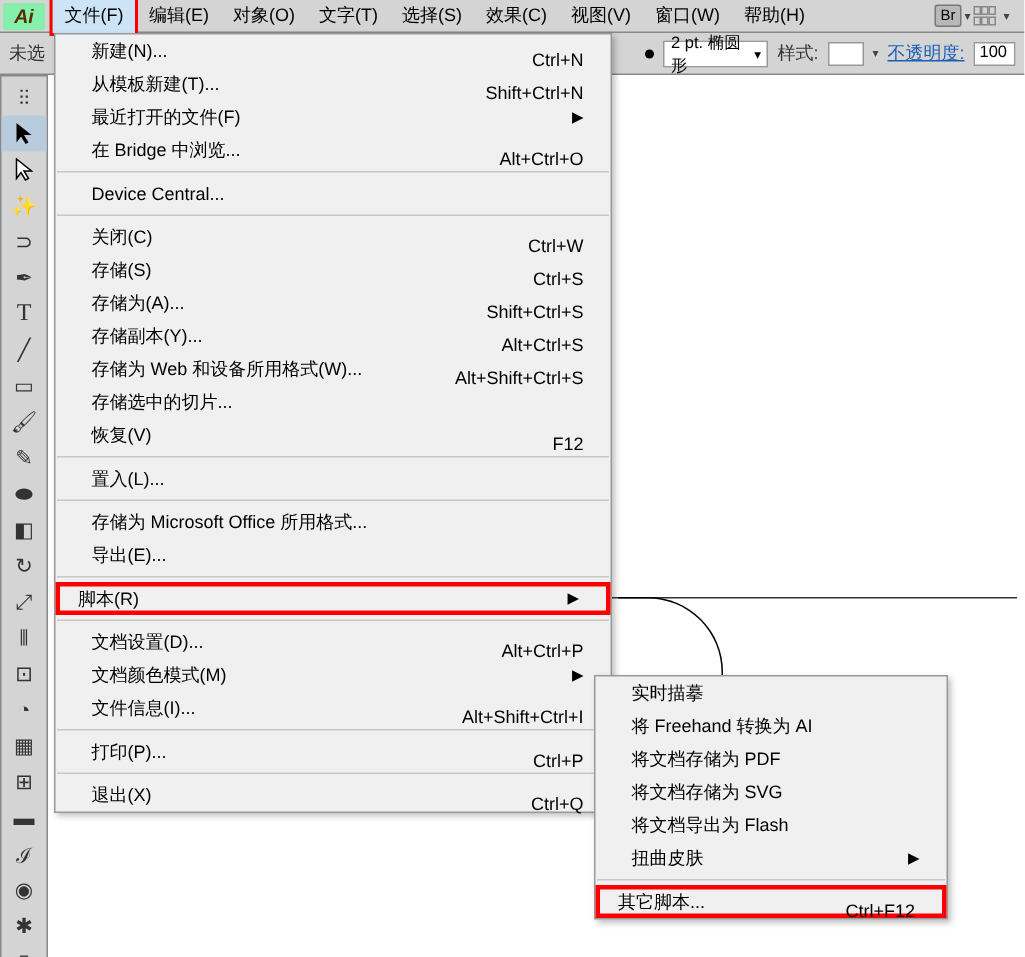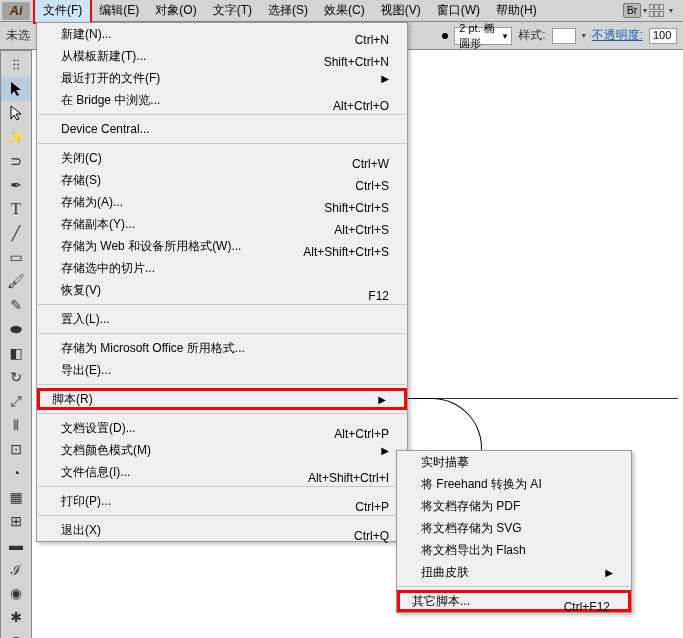--- a/index.html
+++ b/index.html
@@ -1,31 +1,31 @@
 <!DOCTYPE html>
 <html><head>
 <meta charset="utf-8">
 <style>
   * { box-sizing: border-box; margin: 0; padding: 0; }
   body { font-family: "Microsoft YaHei", Tahoma, sans-serif; font-size: 12px; background: #fff; width: 683px; height: 638px; position: relative; overflow: hidden; }
   
   .menubar { display: flex; align-items: center; background: #d4d4d4; height: 22px; padding: 0 2px; border-bottom: 1px solid #888; }
-  .ai-logo { width: 28px; height: 18px; background: #a3a3a3; color: #5a2d00; display:flex; align-items:center; justify-content:center; font-weight:bold; font-style:italic; border-radius:2px; margin-right:4px; font-size:13px;}
+  .ai-logo { width: 28px; height: 18px; background: #86efac; color: #5a2d00; display:flex; align-items:center; justify-content:center; font-weight:bold; font-style:italic; border-radius:2px; margin-right:4px; font-size:13px;}
   .menu-item { padding: 3px 8px; cursor: default; white-space: nowrap; }
   .menu-item.active { background: #cde4f7; border:1px solid #8faacc;}
   .hl-red { outline: 2px solid #ff0000; outline-offset: -1px; }
   .menubar-right { margin-left:auto; display:flex; gap:2px; align-items:center; padding-right:8px;}
   .br-badge { background:#b8b8b8; border:1px solid #777; padding:1px 3px; font-size:10px; border-radius:2px;}
   .grid-icon { width:18px; height:14px; display:flex; flex-wrap:wrap;}
   .grid-icon span { width:5px; height:6px; border:1px solid #888; margin:0;}
   .dd-arrow { font-size:8px; color:#444;}
 
   .optionsbar { height: 28px; background: #d4d4d4; display:flex; align-items:center; padding:0 6px; border-bottom:1px solid #888; gap:6px;}
   .optionsbar .lbl { color:#333; font-size:12px;}
-  .stroke-input { width:58px; height:18px; background:#fff; border:1px solid #999; padding:0 4px; display:flex; align-items:center; font-size:11px;}
+  .stroke-input { width:70px; height:18px; background:#fff; border:1px solid #999; padding:0 4px; display:flex; align-items:center; font-size:11px;}
   .style-swatch { width:24px; height:16px; background:#fff; border:1px solid #999;}
   .opacity-link { color:#1a5fb4; text-decoration:underline;}
   .opacity-input { width:28px; height:16px; background:#fff; border:1px solid #999; text-align:left; padding:0 3px; font-size:11px;}
   .hidden-left { color:#333; padding-right:8px;}
 
   .toolbox { position:absolute; left:0; top:50px; width:32px; background:#d4d4d4; border:1px solid #888; display:flex; flex-direction:column; padding-top:2px;}
   .tool { width:30px; height:24px; display:flex; align-items:center; justify-content:center; color:#333; font-size:14px;}
   .tool.sel { background:#b8ccde;}
   .tool svg { width:16px; height:16px;}
 

